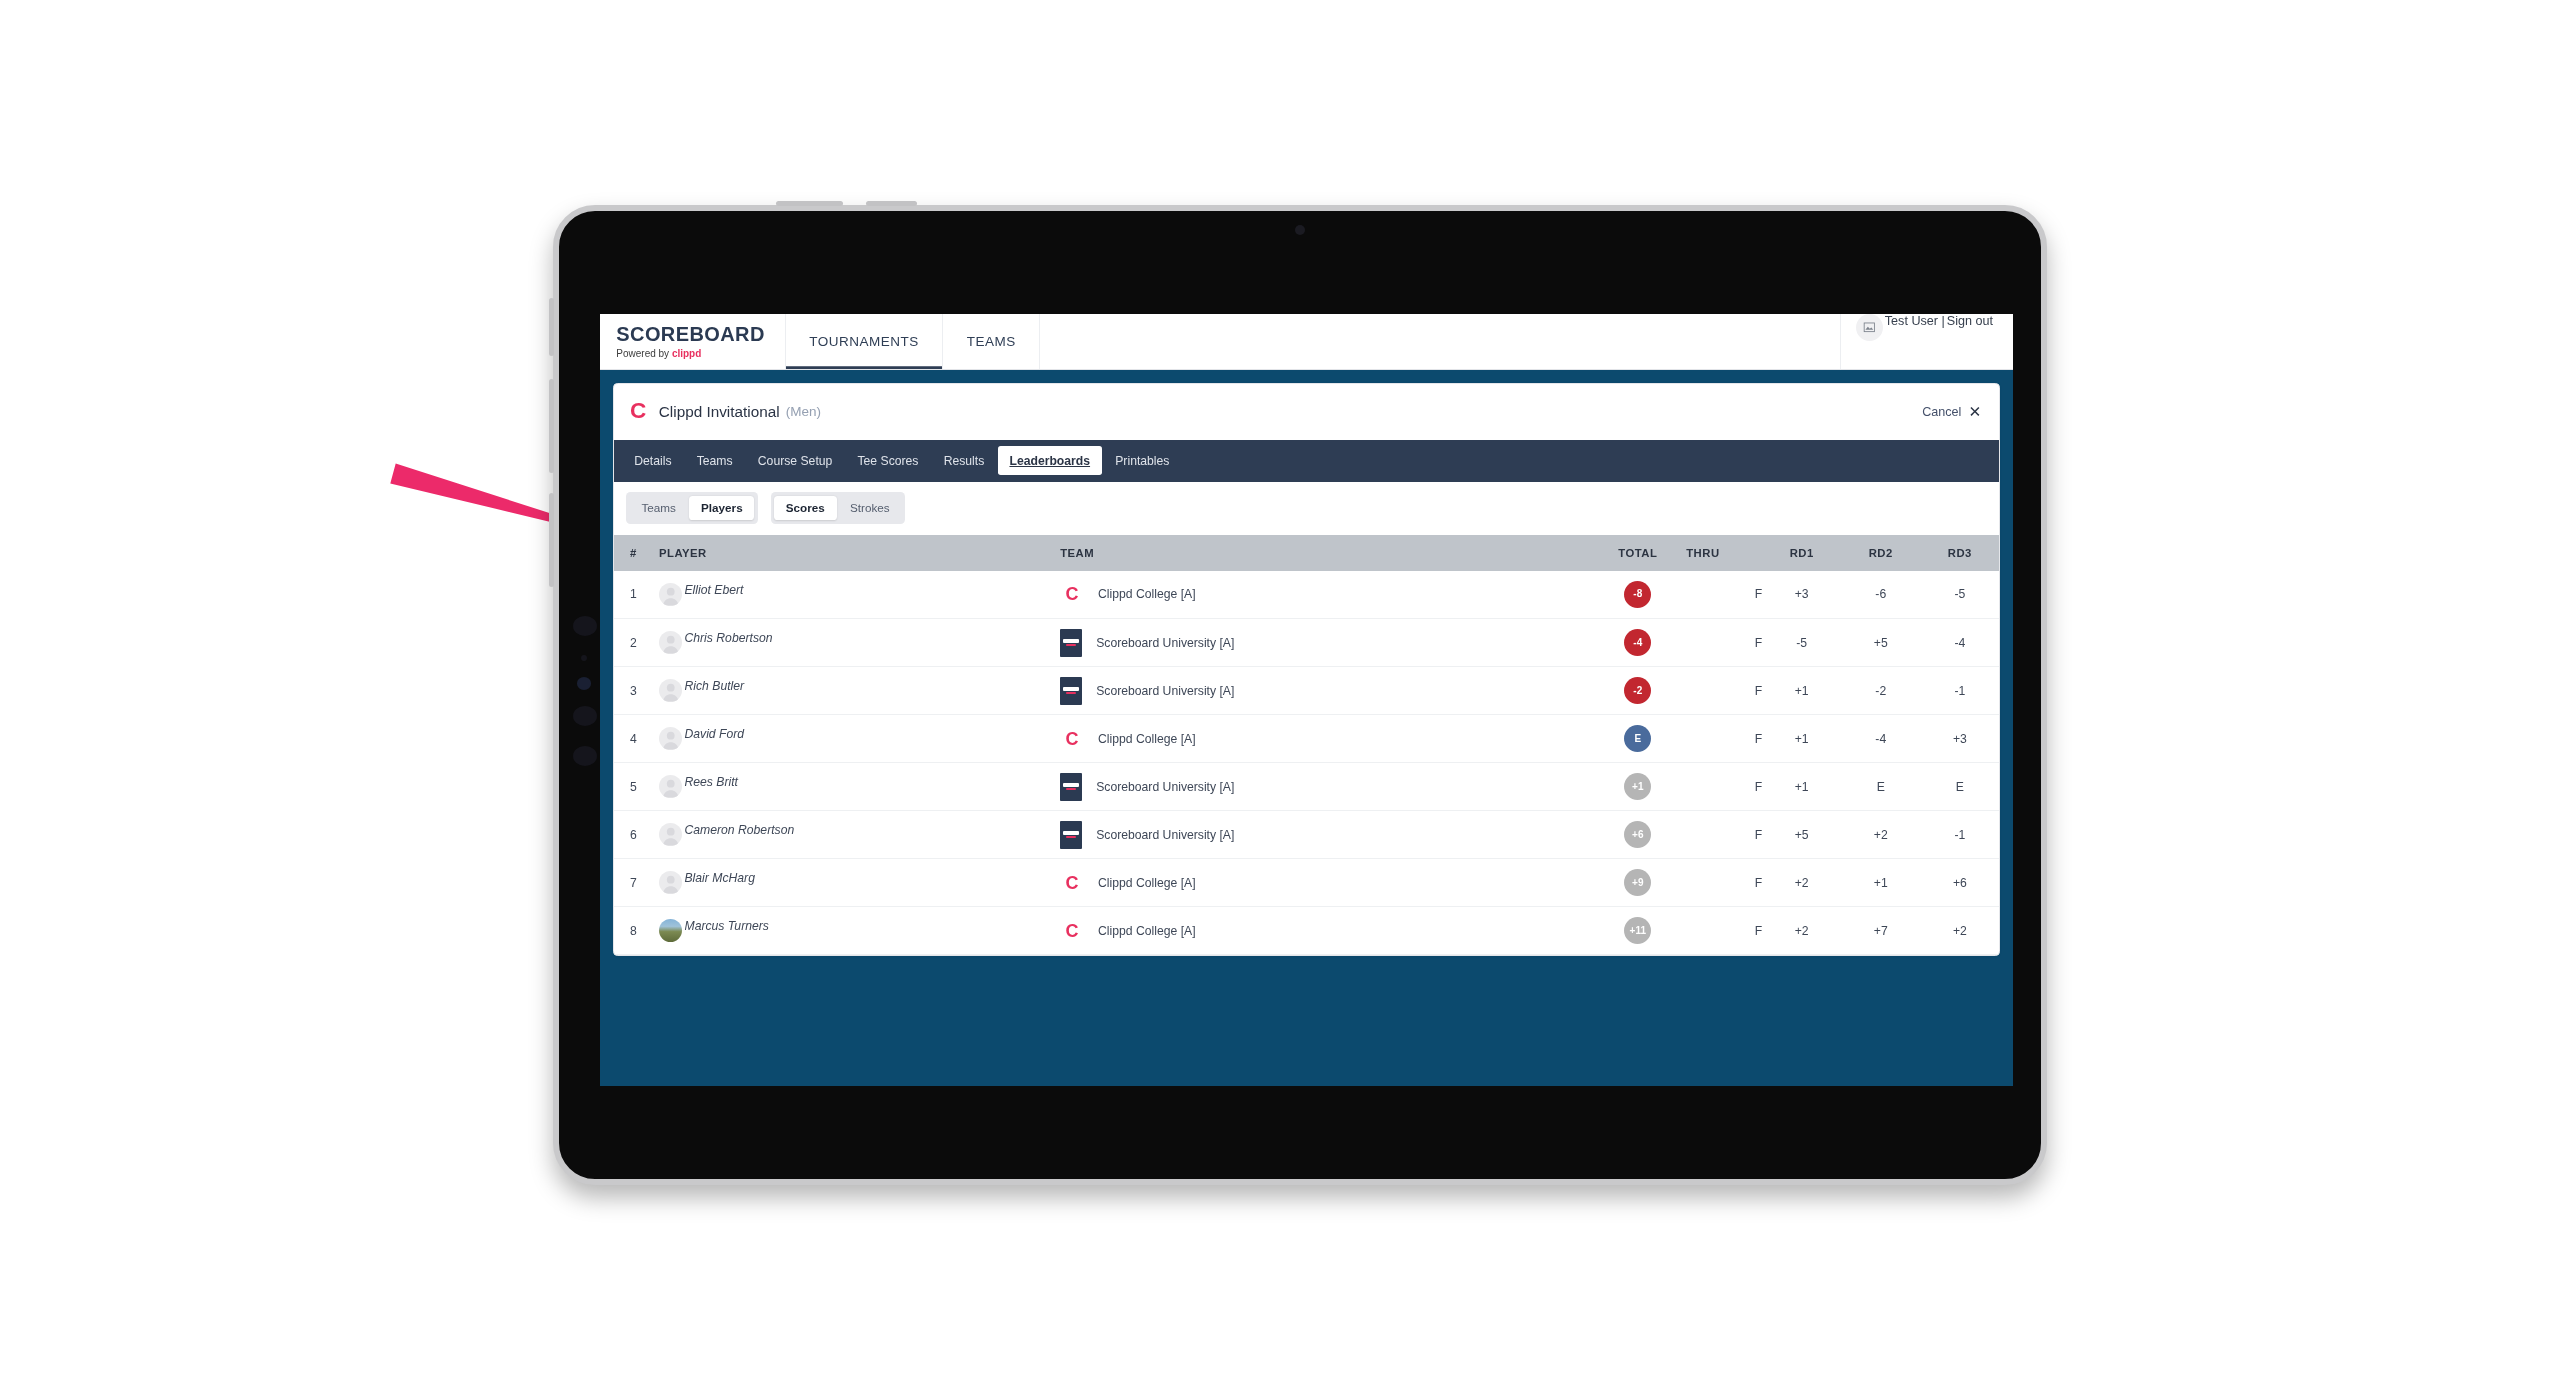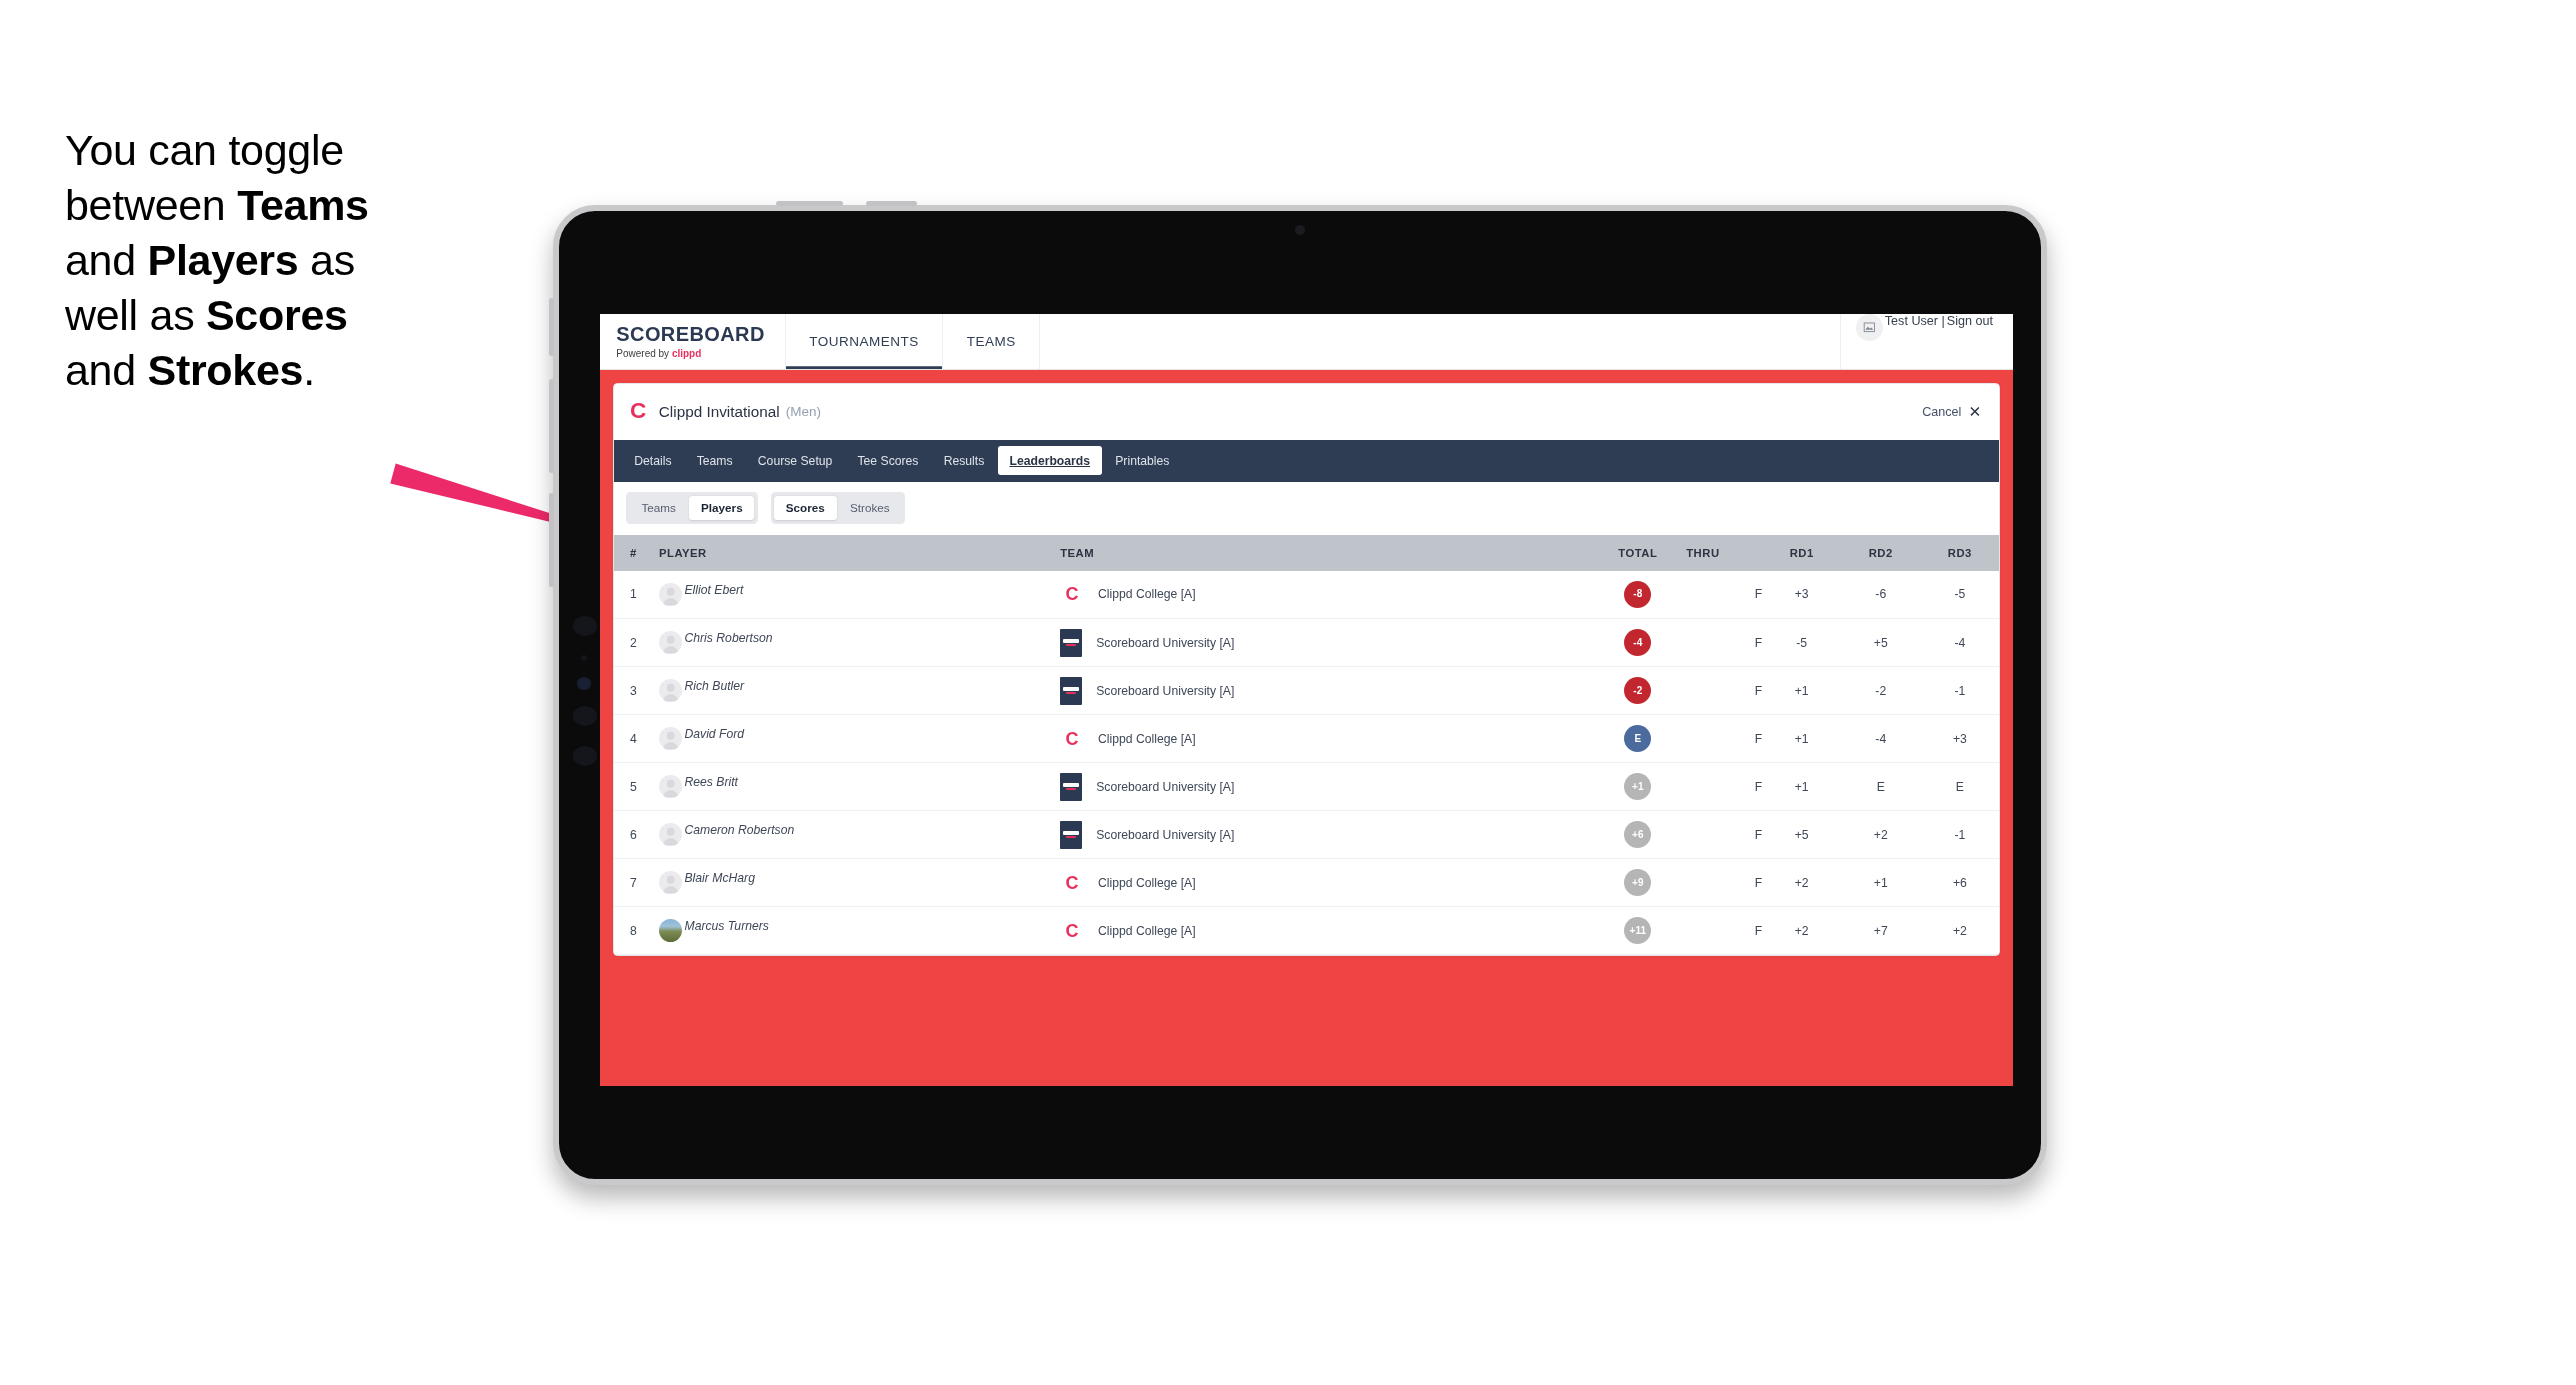--- a/index.html
+++ b/index.html
@@ -106,21 +106,21 @@
   .inner-dot.d4 { top: 495px; width: 23.5px; height: 20px; }
   .inner-dot.d5 { top: 535px; width: 23.5px; height: 20px; }
 
   
   .screen {
     position: absolute;
     left: 41px;
     top: 103px;
     width: 1413px;
     height: 772px;
-    background: #ef4444;
+    background: #0c4a6e;
     overflow: hidden;
     font-size: 0;
   }
 
   
   .topbar {
     display: flex;
     align-items: stretch;
     height: 56px;
     background: #ffffff;
@@ -328,27 +328,20 @@
   }
   .badge.red  { background: #c22730; }
   .badge.blue { background: #4a6b9c; }
   .badge.gray { background: #b5b5b5; }
 </style>
 </head>
 <body>
 
 <div class="slide">
 
-  <div class="left-note">
-    <span>You can toggle</span><br>
-    <span>between </span><b>Teams</b><br>
-    <span>and </span><b>Players</b><span> as</span><br>
-    <span>well as </span><b>Scores</b><br>
-    <span>and </span><b>Strokes</b><span>.</span>
-  </div>
 
   <div class="arrow-wrap">
     <svg width="271" height="117" viewBox="0 0 300 130">
       <path d="M8 14 L232 86 L210 34 L288 100 L186 112 L210 86 L2 36 Z" fill="#ec2a6a"></path>
     </svg>
   </div>
 
 
   <div class="tablet">
     <div class="tablet-cam"></div>

